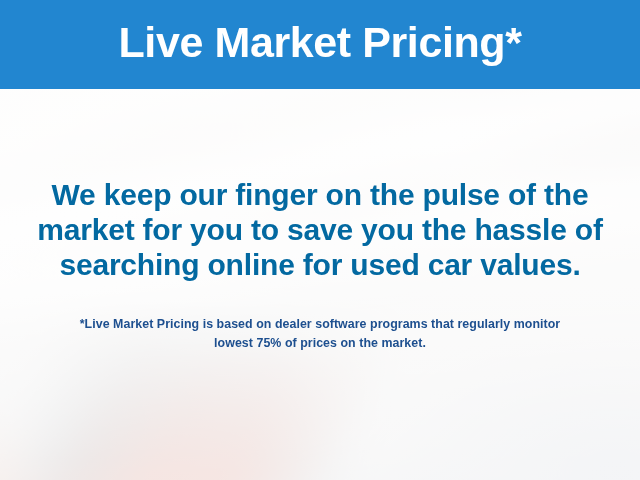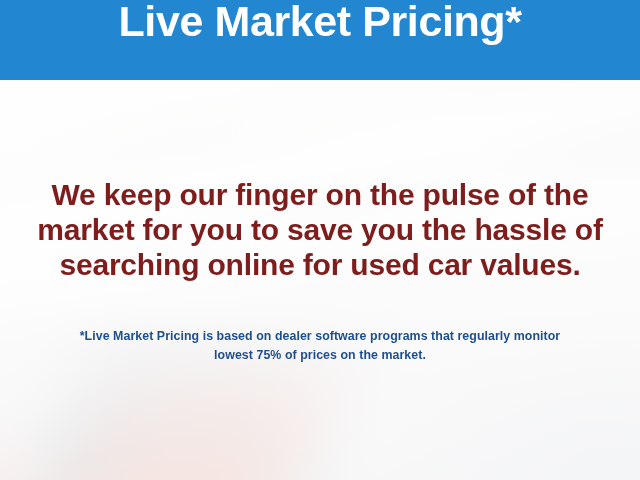--- a/index.html
+++ b/index.html
@@ -100,23 +100,23 @@
         rgba(255,255,255,0.84) 74%,
         rgba(255,255,255,0.83) 100%);
   }
 
   
   .header-banner {
     position: absolute;
     top: 0;
     left: 0;
     width: 640px;
-    height: 80px;
+    height: 89px;
     display: flex;
-    align-items: flex-start;
+    align-items: center;
     justify-content: center;
     z-index: 5;
   }
   .banner-title {
     color: #ffffff;
     font-size: 43px;
     font-weight: bold;
     letter-spacing: -0.4px;
     line-height: 1;
     white-space: nowrap;
@@ -134,36 +134,36 @@
     z-index: 4;
   }
 
   .headline {
     position: absolute;
     top: 88px;
     left: 0;
     width: 640px;
     margin: 0;
     text-align: center;
-    color: #7f1d1d;
+    color: #0369a1;
     font-size: 30px;
     font-weight: bold;
     line-height: 35px;
     letter-spacing: -0.2px;
     padding: 0 22px;
     box-sizing: border-box;
   }
   .headline-line {
     display: block;
     white-space: nowrap;
   }
 
   .disclaimer {
     position: absolute;
-    top: 238px;
+    top: 226px;
     left: 0;
     width: 640px;
     margin: 0;
     text-align: center;
     color: #1d4f8f;
     font-size: 12.4px;
     font-weight: bold;
     line-height: 19px;
     letter-spacing: 0.05px;
     padding: 0 28px;

